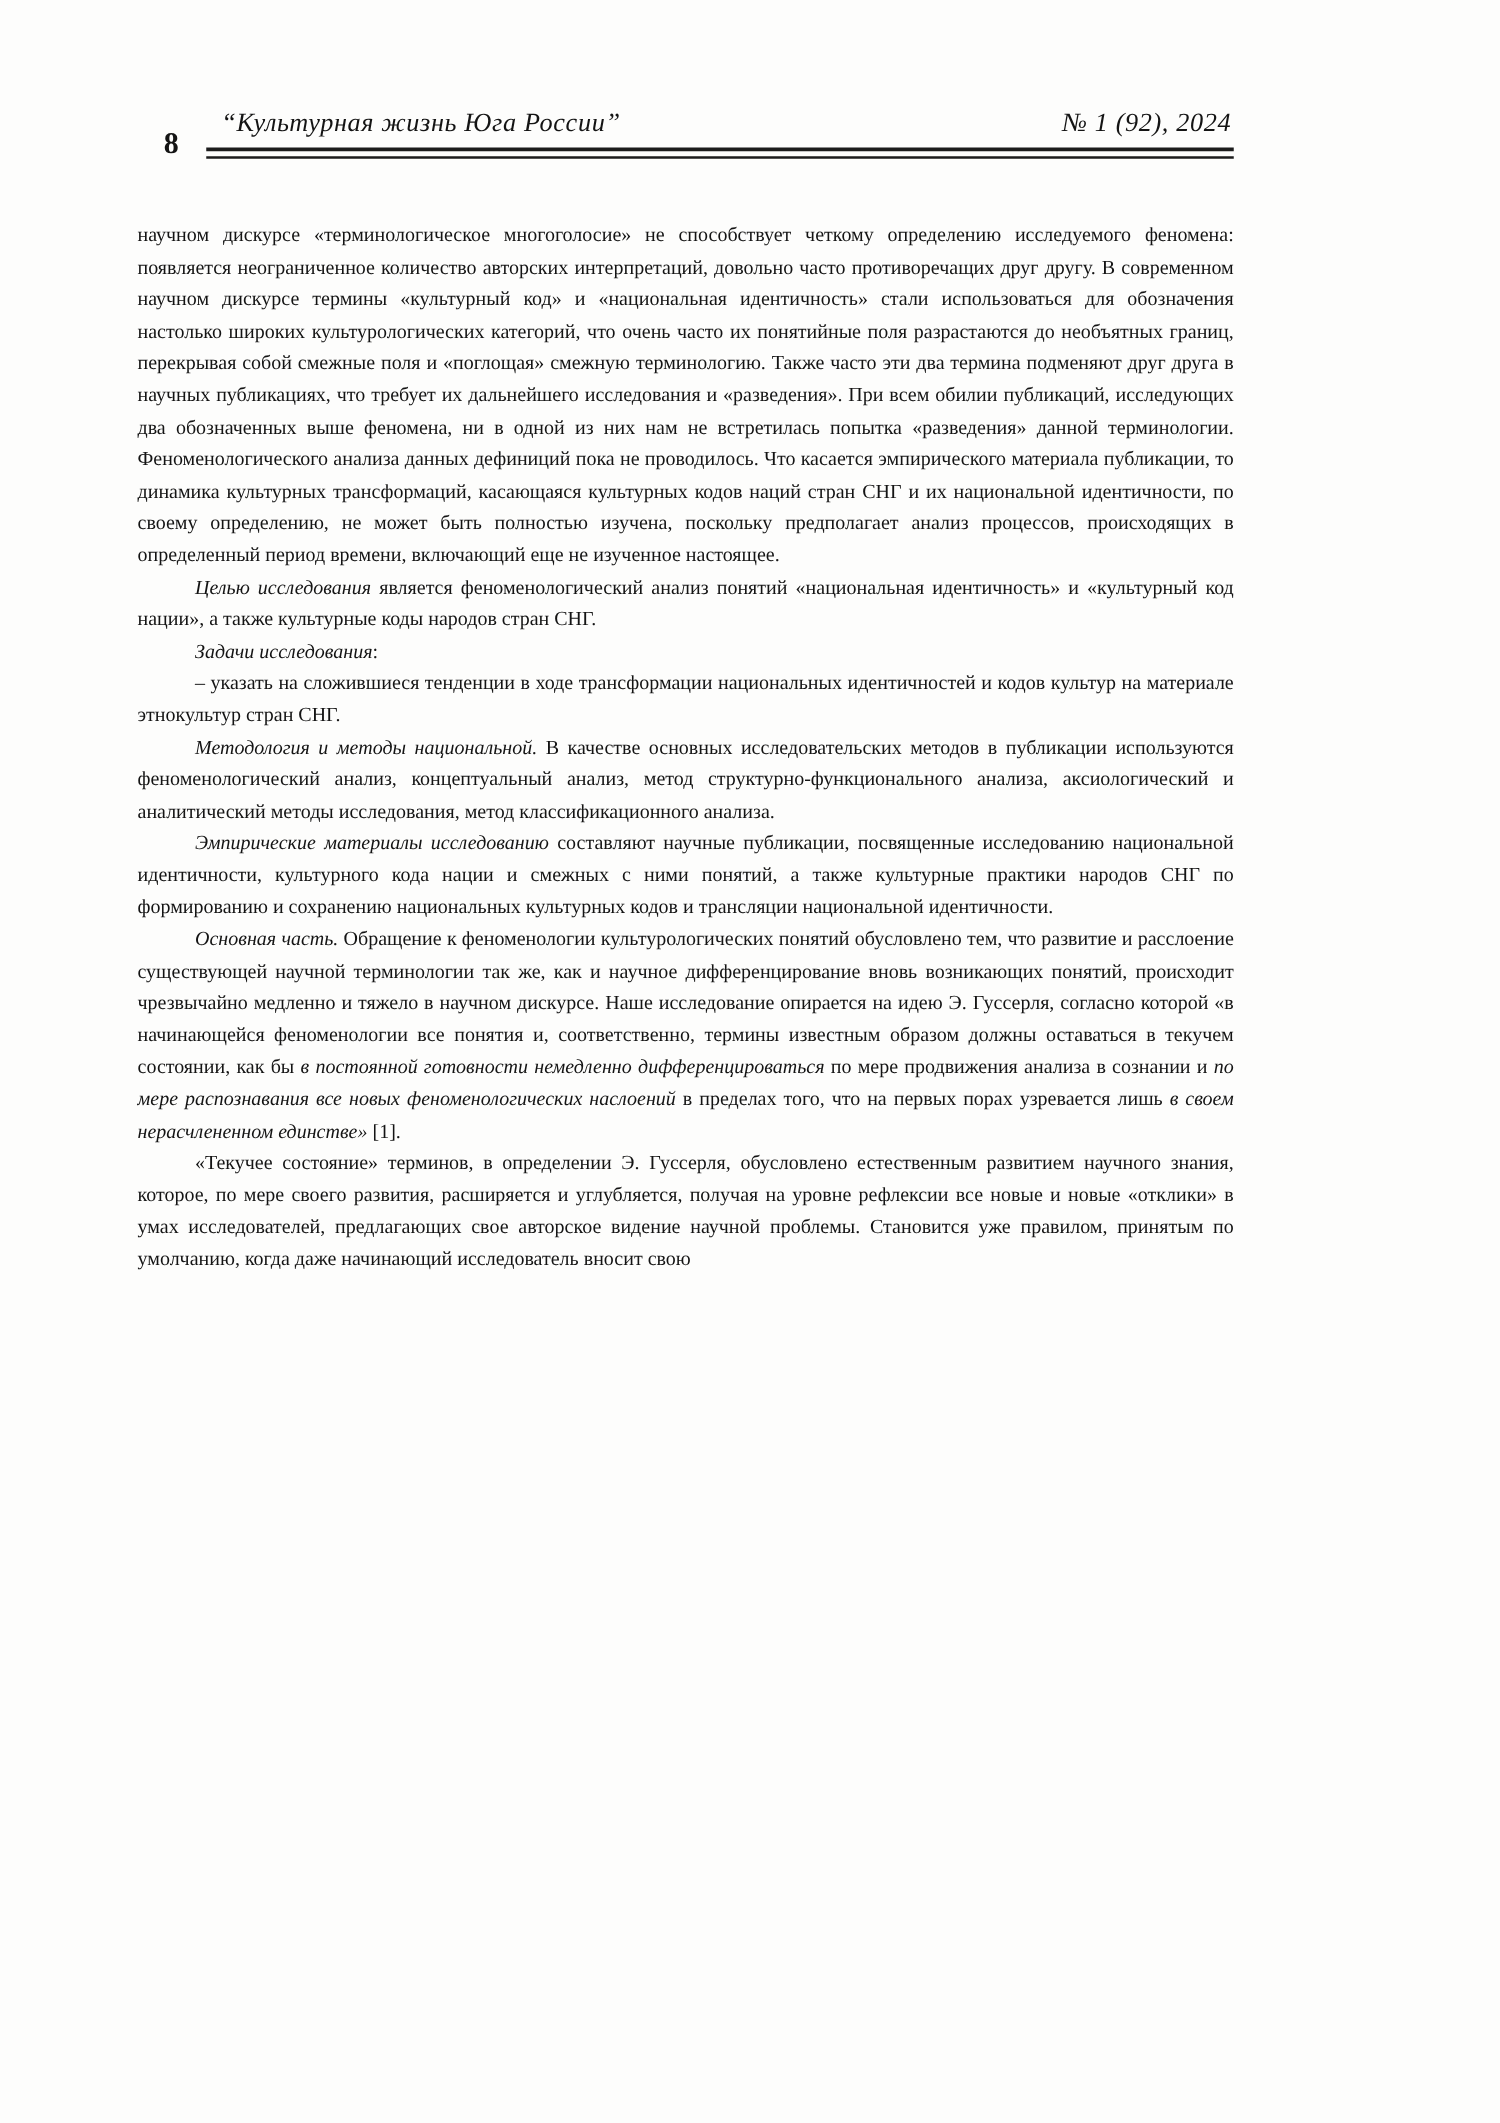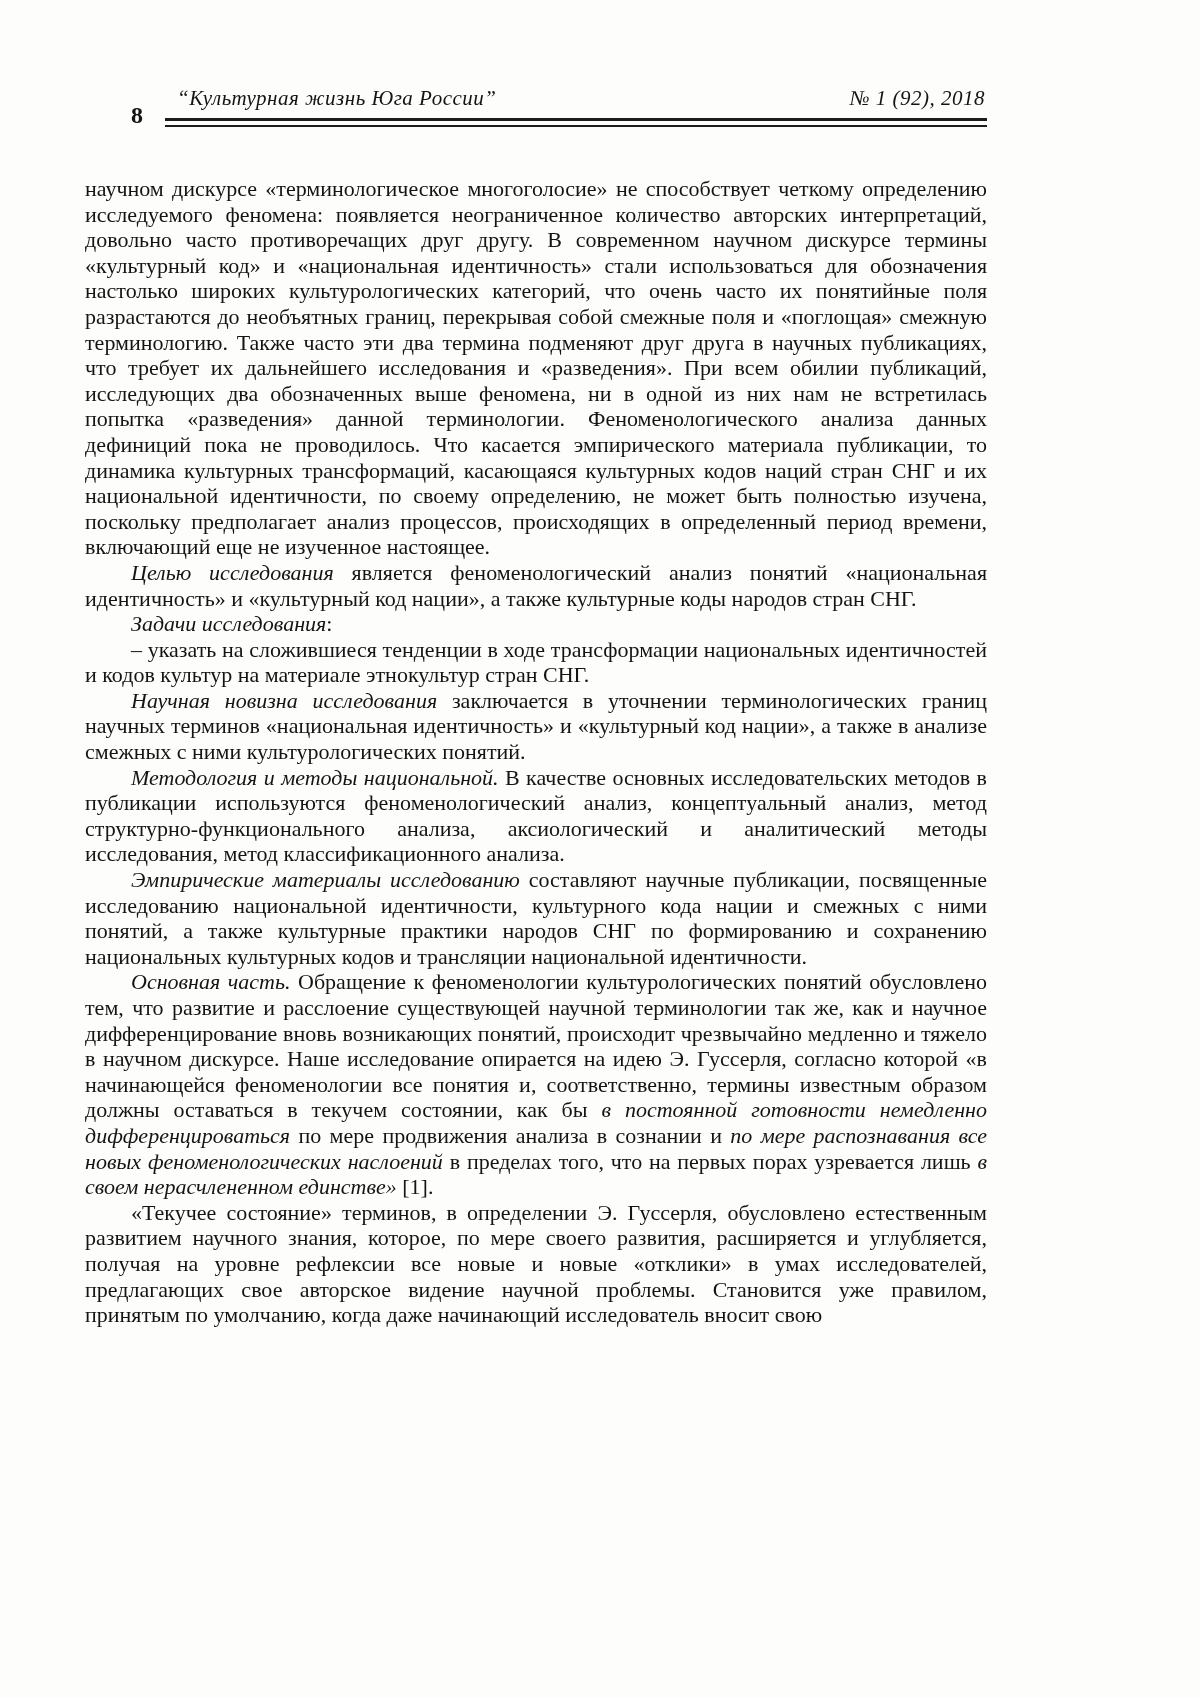--- a/index.html
+++ b/index.html
@@ -38,61 +38,60 @@
   }
   .journal-title { letter-spacing: .5px; }
   .issue { letter-spacing: .5px; }
   .double-rule {
     margin-top: 7px;
     height: 4px;
     border-top: 3px solid #1c1c1c;
     border-bottom: 2px solid #1c1c1c;
   }
   .body-text {
-    padding: 47px 213px 0 85px;
-    font-size: 22px;
+    padding: 47px 213px 0 110px;
+    font-size: 16px;
     line-height: 25.6px;
     text-align: justify;
   }
   .body-text p {
     margin: 0;
     text-indent: 46px;
   }
   .body-text p.no-indent { text-indent: 0; }
   .it { font-style: italic; }
 </style>
 </head>
 <body>
 
 <div class="page">
 
   <div class="header">
     <div class="page-number">8</div>
     <div class="header-right">
       <div class="header-row">
         <span class="journal-title">“Культурная жизнь Юга России”</span>
-        <span class="issue">№ 1 (92), 2018</span>
+        <span class="issue">№ 1 (92), 2024</span>
       </div>
       <div class="double-rule"></div>
     </div>
   </div>
 
   <div class="body-text">
 
     <p class="no-indent"><span>научном дискурсе «терминологическое многоголосие» не способствует четкому определению исследуемого феномена: появляется неограниченное количество авторских интерпретаций, довольно часто противоречащих друг другу. В современном научном дискурсе термины «культурный код» и «национальная идентичность» стали использоваться для обозначения настолько широких культурологических категорий, что очень часто их понятийные поля разрастаются до необъятных границ, перекрывая собой смежные поля и «поглощая» смежную терминологию. Также часто эти два термина подменяют друг друга в научных публикациях, что требует их дальнейшего исследования и «разведения». При всем обилии публикаций, исследующих два обозначенных выше феномена, ни в одной из них нам не встретилась попытка «разведения» данной терминологии. Феноменологического анализа данных дефиниций пока не проводилось. Что касается эмпирического материала публикации, то динамика культурных трансформаций, касающаяся культурных кодов наций стран СНГ и их национальной идентичности, по своему определению, не может быть полностью изучена, поскольку предполагает анализ процессов, происходящих в определенный период времени, включающий еще не изученное настоящее.</span></p>
 
     <p><span class="it">Целью исследования</span><span> является феноменологический анализ понятий «национальная идентичность» и «культурный код нации», а также культурные коды народов стран СНГ.</span></p>
 
     <p><span class="it">Задачи исследования</span><span>:</span></p>
 
 
 
     <p><span>– указать на сложившиеся тенденции в ходе трансформации национальных идентичностей и кодов культур на материале этнокультур стран СНГ.</span></p>
 
-    <p><span class="it">Научная новизна исследования</span><span> заключается в уточнении терминологических границ научных терминов «национальная идентичность» и «культурный код нации», а также в анализе смежных с ними культурологических понятий.</span></p>
 
     <p><span class="it">Методология и методы национальной.</span><span> В качестве основных исследовательских методов в публикации используются феноменологический анализ, концептуальный анализ, метод структурно-функционального анализа, аксиологический и аналитический методы исследования, метод классификационного анализа.</span></p>
 
     <p><span class="it">Эмпирические материалы исследованию</span><span> составляют научные публикации, посвященные исследованию национальной идентичности, культурного кода нации и смежных с ними понятий, а также культурные практики народов СНГ по формированию и сохранению национальных культурных кодов и трансляции национальной идентичности.</span></p>
 
     <p><span class="it">Основная часть.</span><span> Обращение к феноменологии культурологических понятий обусловлено тем, что развитие и расслоение существующей научной терминологии так же, как и научное дифференцирование вновь возникающих понятий, происходит чрезвычайно медленно и тяжело в научном дискурсе. Наше исследование опирается на идею Э. Гуссерля, согласно которой «в начинающейся феноменологии все понятия и, соответственно, термины известным образом должны оставаться в текучем состоянии, как бы </span><span class="it">в постоянной готовности немедленно дифференцироваться</span><span> по мере продвижения анализа в сознании и </span><span class="it">по мере распознавания все новых феноменологических наслоений</span><span> в пределах того, что на первых порах узревается лишь </span><span class="it">в своем нерасчлененном единстве»</span><span> [1].</span></p>
 
     <p><span>«Текучее состояние» терминов, в определении Э. Гуссерля, обусловлено естественным развитием научного знания, которое, по мере своего развития, расширяется и углубляется, получая на уровне рефлексии все новые и новые «отклики» в умах исследователей, предлагающих свое авторское видение научной проблемы. Становится уже правилом, принятым по умолчанию, когда даже начинающий исследователь вносит свою</span></p>
 
   </div>

